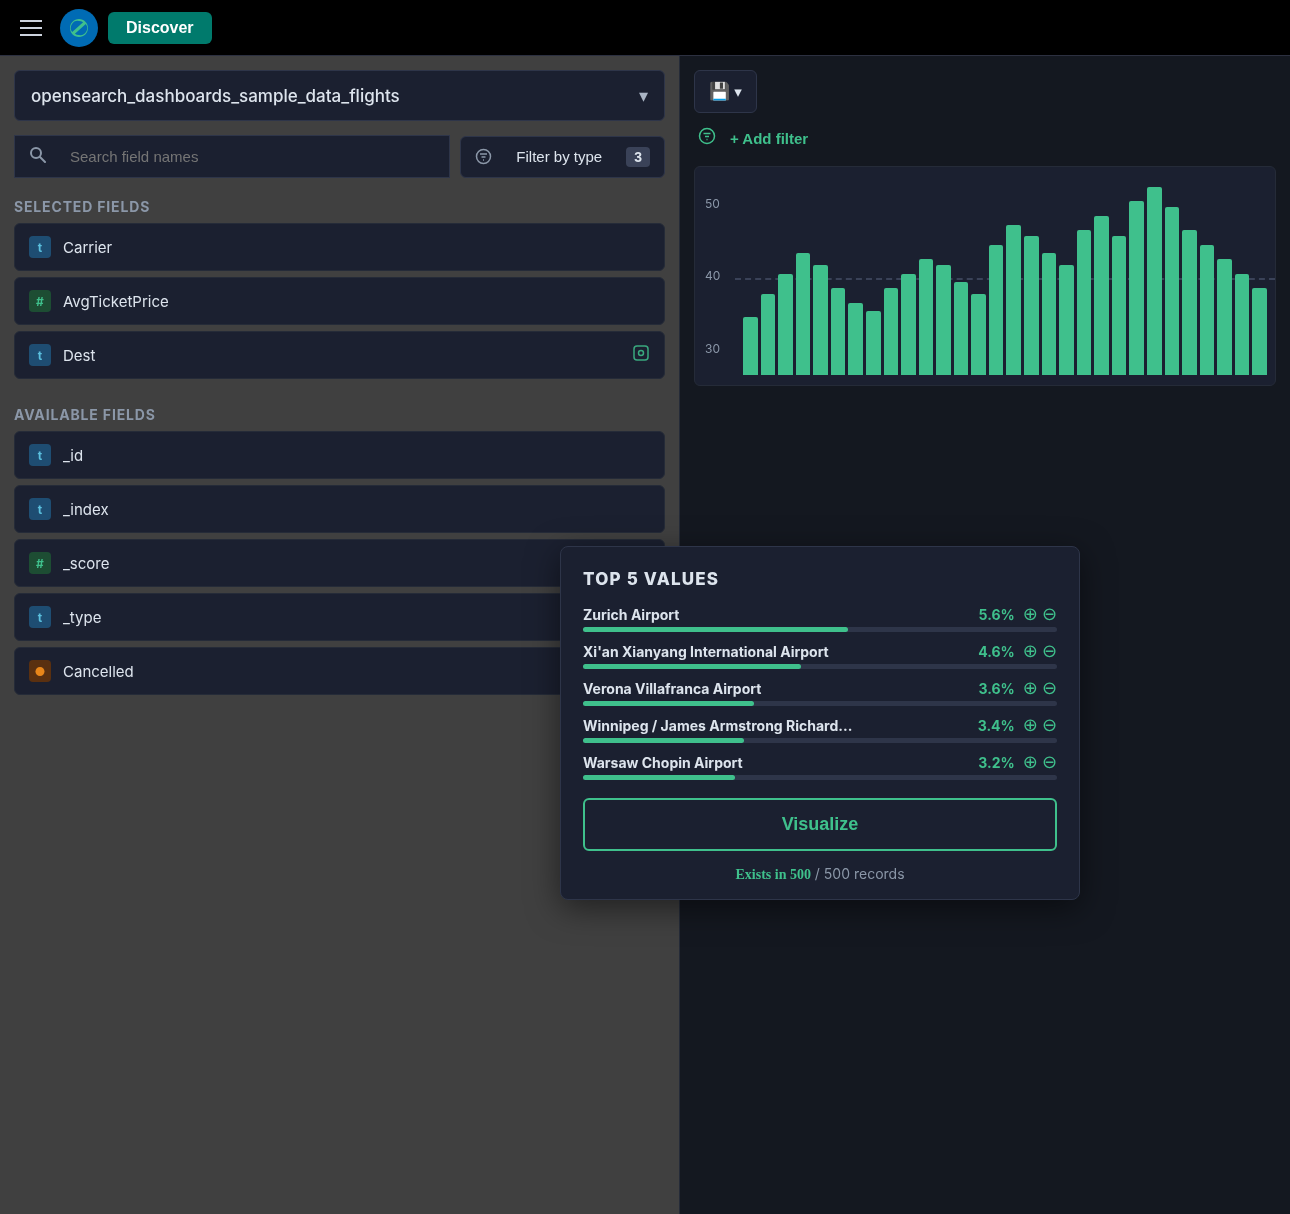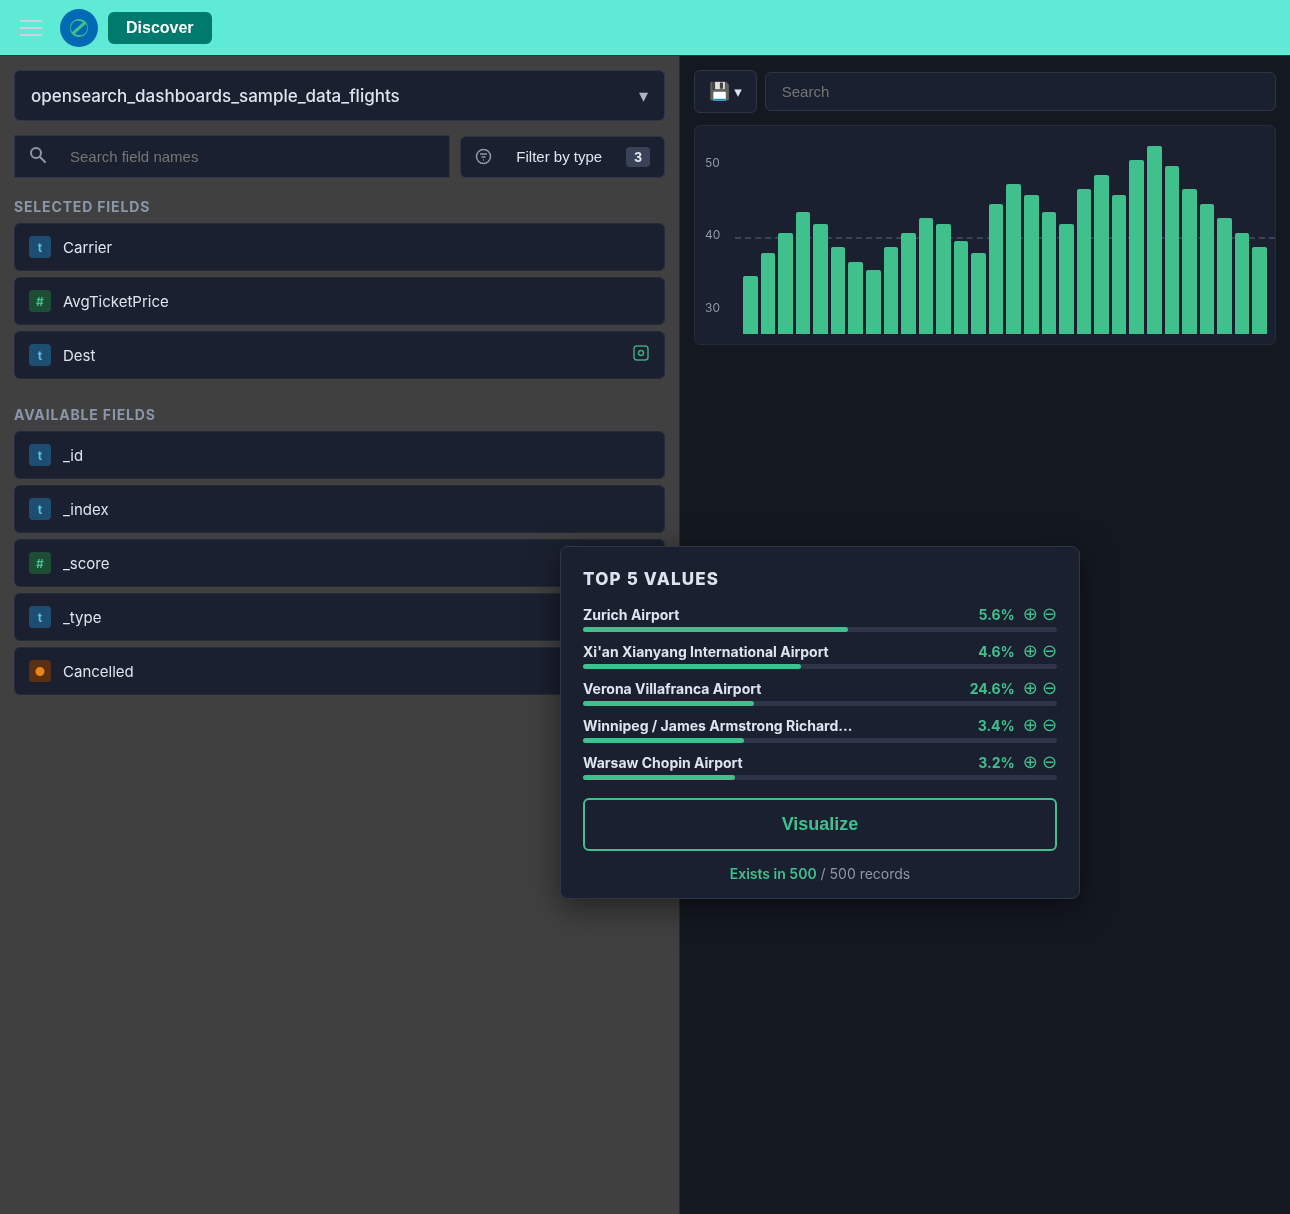--- a/index.html
+++ b/index.html
@@ -9,21 +9,21 @@
       color: #dde4ed;
       width: 1290px;
       min-height: 1214px;
       overflow: hidden;
     }
 
     
     .top-nav {
       display: flex;
       align-items: center;
-      background: #5eead4;
+      background: #000000;
       height: 56px;
       padding: 0 12px;
       border-bottom: 1px solid #2c3040;
     }
     .hamburger {
       display: flex; flex-direction: column; gap: 5px; cursor: pointer; padding: 8px;
     }
     .hamburger span { width: 22px; height: 2px; background: #cdd3de; display: block; }
     .logo-circle {
       width: 38px; height: 38px; border-radius: 50%;
@@ -315,21 +315,21 @@
       font-size: 18px;
       font-weight: 700;
       cursor: pointer;
       text-align: center;
     }
     .popup-footer {
       text-align: center;
       font-size: 14px;
       color: #8b97a8;
     }
-    .popup-footer-hl { color: #3fc08c; font-weight: 600; }
+    .popup-footer-hl { color: #3fc08c; font-weight: 600; font-family: Liberation Serif, serif; }
   </style>
 </head>
 <body>
 
 <div class="top-nav">
   <div class="hamburger">
     <span></span>
       <span></span>
       <span></span>
   </div>
@@ -456,21 +456,21 @@
       </div>
     </div>
     <div class="top5-bar-track">
       <div class="top5-bar-fill" style="width:46%"></div>
     </div>
   </div>
           <div class="top5-row">
     <div class="top5-row-header">
       <span class="top5-label">Verona Villafranca Airport</span>
       <div class="top5-right">
-        <span class="top5-pct">24.6%</span>
+        <span class="top5-pct">3.6%</span>
         <div class="top5-actions">
           <button class="plus-minus-btn">⊕</button>
           <button class="plus-minus-btn">⊖</button>
         </div>
       </div>
     </div>
     <div class="top5-bar-track">
       <div class="top5-bar-fill" style="width:36%"></div>
     </div>
   </div>
@@ -513,23 +513,33 @@
 
   </div>
 
   <div class="right-panel">
 
     <div class="search-bar-row">
       <button class="save-btn">
         <span class="save-icon">💾</span>
         <span>▾</span>
       </button>
-      <input class="search-input-right" type="text" placeholder="Search" style="">
-    </div>
-
+    </div>
+
+    <div class="filter-row">
+      <button class="filter-icon-btn">
+        <svg width="18" height="18" viewBox="0 0 18 18" fill="none">
+            <circle cx="9" cy="9" r="7.5" stroke="#3fc08c" stroke-width="1.5"></circle>
+            <line x1="5.5" y1="6.5" x2="12.5" y2="6.5" stroke="#3fc08c" stroke-width="1.5"></line>
+            <line x1="7" y1="9.5" x2="11" y2="9.5" stroke="#3fc08c" stroke-width="1.5"></line>
+            <line x1="8.5" y1="12.5" x2="9.5" y2="12.5" stroke="#3fc08c" stroke-width="1.5"></line>
+          </svg>
+      </button>
+      <button class="add-filter-btn">+ Add filter</button>
+    </div>
 
     <div class="chart-area">
       <div class="chart-y-labels">
         <span>50</span>
         <span>40</span>
         <span>30</span>
       </div>
       <div class="chart-dashed-line" style="bottom: 48%;"></div>
       <div class="chart-bars" id="chart-bars">
           <div class="bar" style="height: 29.2308%;"></div>

